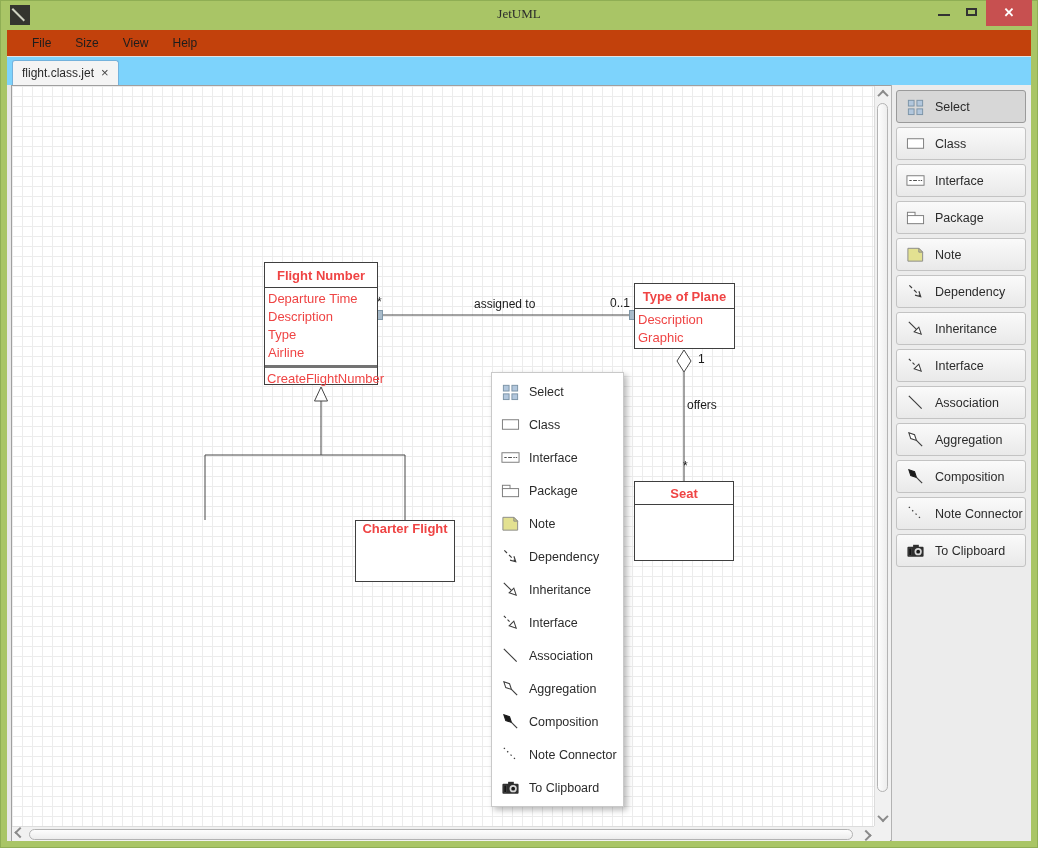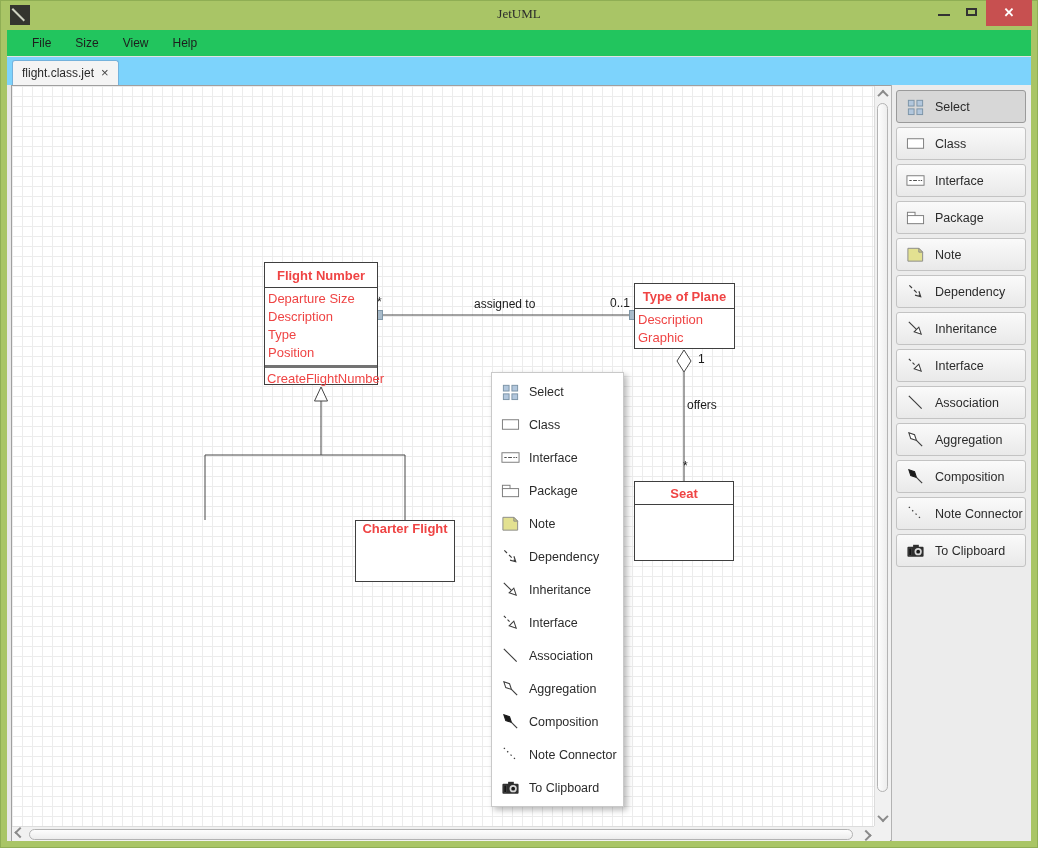--- a/index.html
+++ b/index.html
@@ -14,21 +14,21 @@
   #title-text{position:absolute;left:0;top:0;width:100%;height:30px;line-height:28px;
               text-align:center;font-size:13px;color:#2b2b2b;font-family:Liberation Serif, serif;}
   .winbtn{position:absolute;top:0;height:26px;cursor:default;}
   #btn-min{left:930px;width:28px;}
   #btn-min i{position:absolute;left:8px;top:14px;width:12px;height:2px;background:#333;}
   #btn-max{left:958px;width:28px;}
   #btn-max i{position:absolute;left:8px;top:8px;width:11px;height:8px;border:2px solid #333;box-sizing:border-box;}
   #btn-close{left:986px;width:46px;background:#c75050;color:#fff;text-align:center;
              line-height:26px;font-size:13px;font-weight:bold;}
   
-  #menubar{position:absolute;left:7px;top:30px;width:1024px;height:27px;background:#22c55e;
+  #menubar{position:absolute;left:7px;top:30px;width:1024px;height:27px;background:#c2410c;
            border-bottom:1px solid #e3e3e3;box-sizing:border-box;display:flex;padding-left:13px;}
   .menu-item{line-height:26px;padding:0 12px;font-size:12px;color:#1d1d1d;}
   
   #tabstrip{position:absolute;left:7px;top:57px;width:1024px;height:28px;background:#7dd3fc;}
   #tab-active{position:absolute;left:5px;top:3px;height:25px;background:#f4f4f4;
               border:1px solid #74b2dc;border-bottom:none;border-radius:3px 3px 0 0;
               box-sizing:border-box;display:inline-flex;align-items:center;padding:0 9px;gap:7px;}
   #tab-active .tab-label{font-size:12px;color:#2a2a2a;}
   #tab-active .tab-close{font-size:13px;color:#444;line-height:12px;}
   
@@ -186,24 +186,24 @@
       <polygon points="309,301 302.5,315 315.5,315" fill="#fff" stroke="#474747" stroke-width="1"></polygon>
       <path d="M309,315 V369 M193,369 H393 M193,369 V434 M393,369 V434" fill="none" stroke="#474747" stroke-width="1"></path>
 
       <polygon points="672,264 679,275 672,286 665,275" fill="#fff" stroke="#474747" stroke-width="1"></polygon>
       <line x1="672" y1="286" x2="672" y2="395" stroke="#474747" stroke-width="1"></line>
     </svg>
 
     <div class="ubox" style="left:252px;top:176px;width:114px;height:123px;">
       <div class="utitle" style="height:24px;">Flight Number</div>
       <div class="ubody" style="height:73px;">
-        <div>Departure Size</div>
+        <div>Departure Time</div>
         <div>Description</div>
         <div>Type</div>
-        <div>Position</div>
+        <div>Airline</div>
       </div>
       <div class="umethods">
         <div>CreateFlightNumber</div>
       </div>
     </div>
 
     <div class="ubox" style="left:622px;top:197px;width:101px;height:66px;">
       <div class="utitle" style="height:24px;">Type of Plane</div>
       <div class="ubody">
         <div>Description</div>

